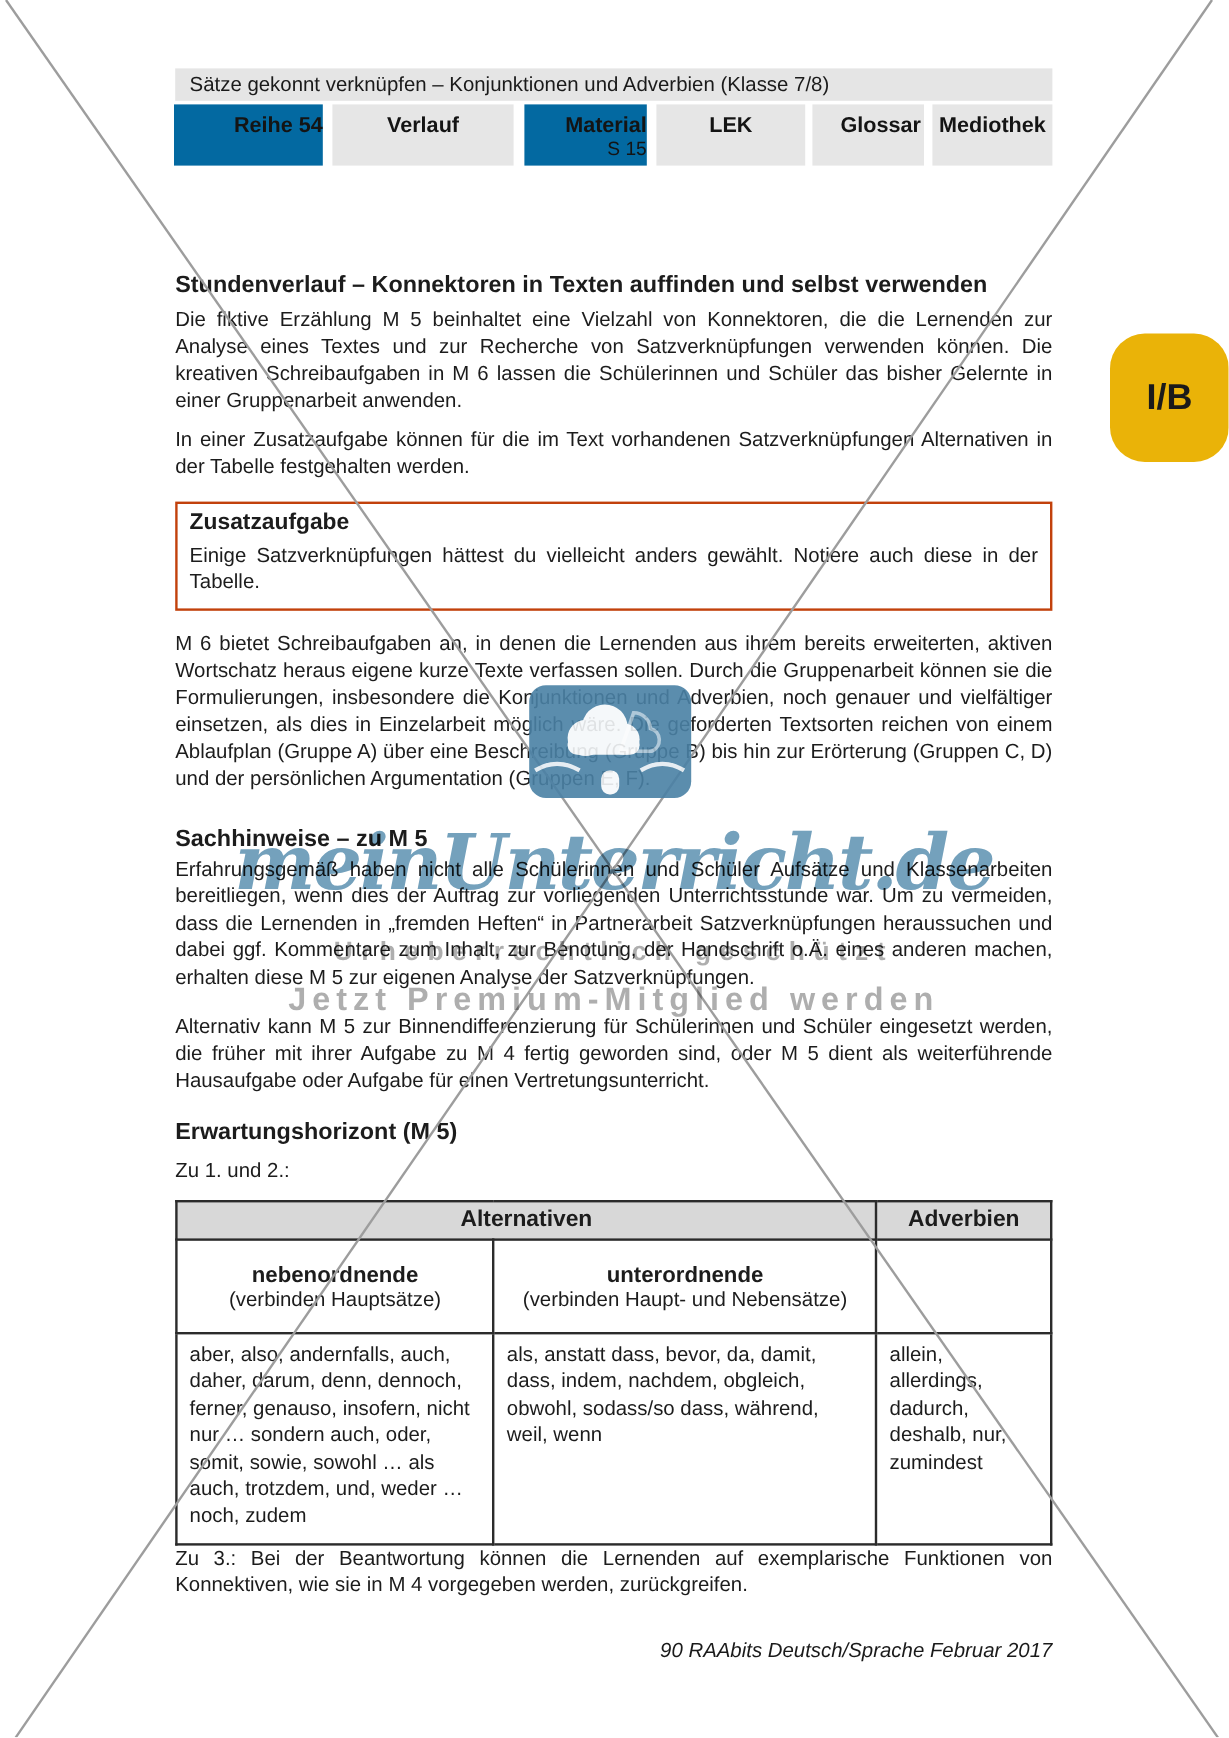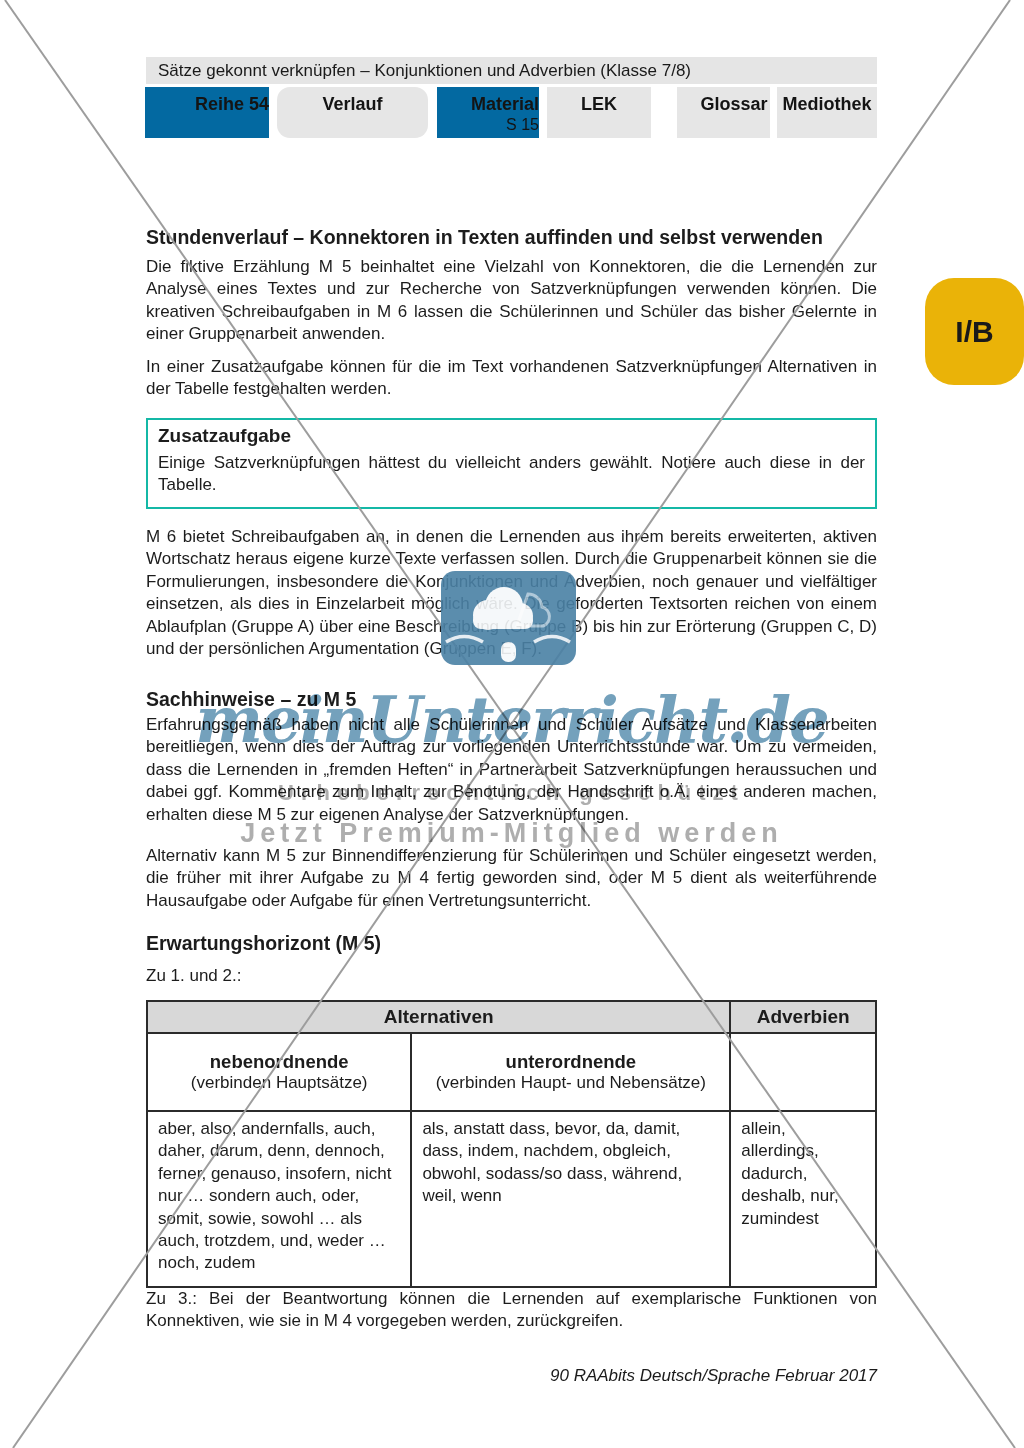--- a/index.html
+++ b/index.html
@@ -20,23 +20,23 @@
   }
   .tab {
     position: absolute; top: 87px; height: 51px;
     display: flex; flex-direction: column; align-items: center;
     padding-top: 7px; font-weight: bold; font-size: 18px; color: #141414;
   }
   .tab.dark  { background: #0369a1; align-items: flex-end; }
   .tab.light { background: #e6e6e6; }
   .tab .sub { font-weight: normal; font-size: 16px; margin-top: 1px; }
   .t0 { left: 145px; width: 124px; }
-  .t1 { left: 277px; width: 151px; border-radius: 13px; }
+  .t1 { left: 277px; width: 151px; }
   .t2 { left: 437px; width: 102px; }
-  .t3 { left: 547px; width: 104px; }
+  .t3 { left: 547px; width: 124px; }
   .t4 { left: 677px; width: 93px; padding-left: 21px;  }
   .t5 { left: 777px; width: 100px; }
   .section-tab {
     position: absolute; left: 925px; top: 278px; width: 99px; height: 107px;
     background: #eab308; display: flex; align-items: center; justify-content: center;
     font-weight: bold; font-size: 30px; color: #1a1a1a; border-radius: 29px;
   }
   
   .block { position: absolute; left: 146px; width: 731px; }
   .h1 { top: 172px; font-size: 28px; font-weight: bold; }
@@ -46,21 +46,21 @@
   .h2c { top: 932px; }
   .para { font-size: 17px; line-height: 22.4px; text-align: justify; }
   .p1 { top: 256px; }
   .p2 { top: 356px; }
   .p3 { top: 526px; }
   .p4 { top: 714px; }
   .p5 { top: 845px; }
   .zu12 { top: 966px; font-size: 17px; }
   .zu3 { top: 1288px; }
   .task-box {
-    top: 418px; border: 2px solid #14b8a6; padding: 5px 10px 10px 10px;
+    top: 418px; border: 2px solid #c2410c; padding: 5px 10px 10px 10px;
   }
   .task-box .box-title { font-size: 19px; font-weight: bold; margin-bottom: 5px; }
   .footer-line {
     top: 1366px; text-align: right; font-style: italic; font-size: 17px; color: #1a1a1a;
   }
   
   .answer-table {
     position: absolute; left: 146px; top: 1000px; width: 731px;
     border-collapse: collapse; font-size: 17px; color: #1c1c1c;
   }

